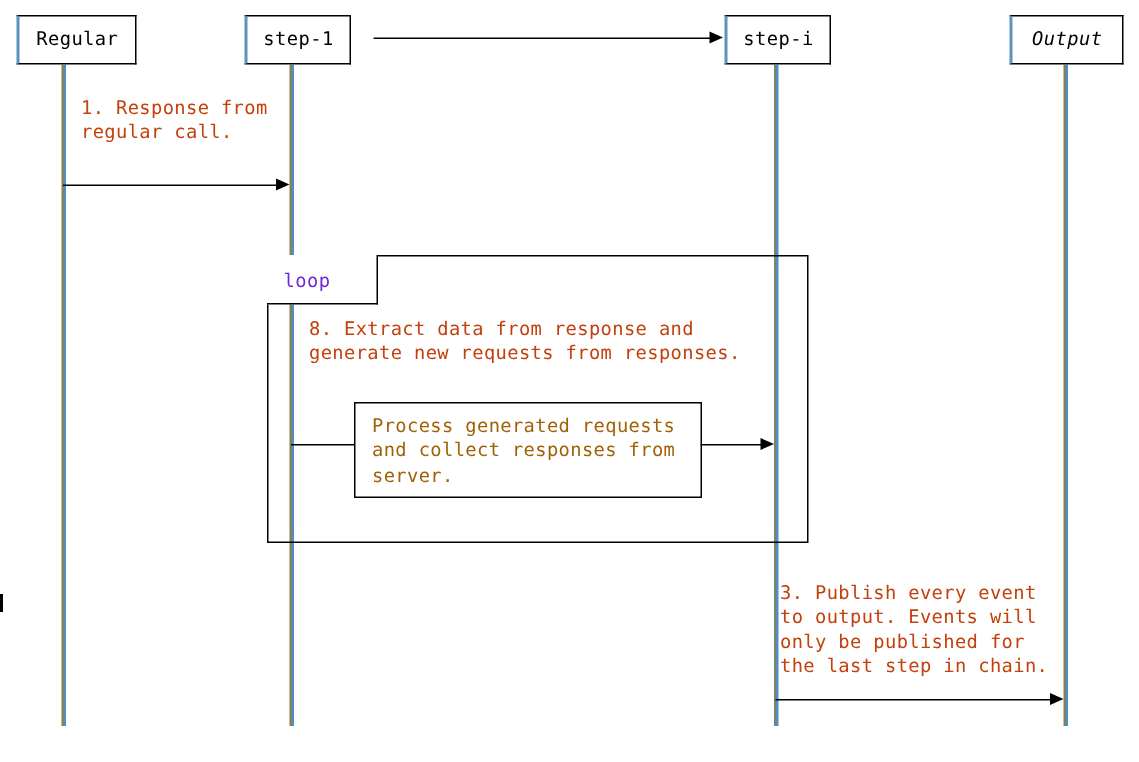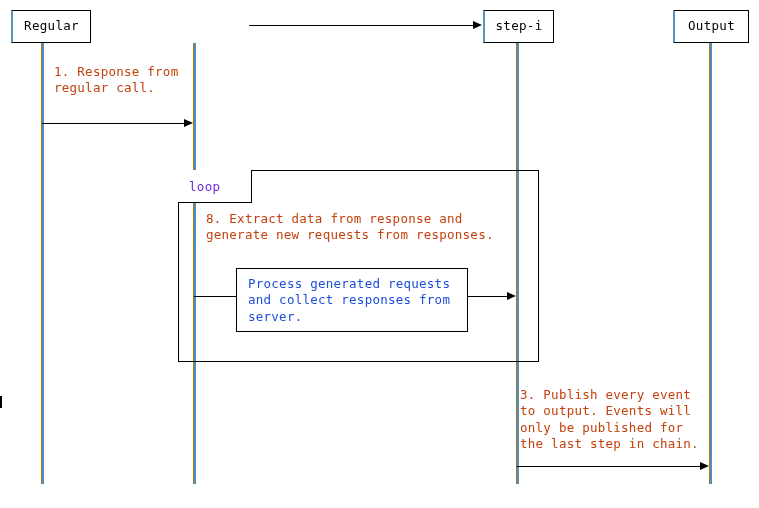--- a/index.html
+++ b/index.html
@@ -79,21 +79,21 @@
 
   
   .label-box {
     position: absolute;
     box-sizing: border-box;
     border: 1px solid #000000;
     background: #ffffff;
     padding: 7px 9px 6px 11px;
     font-size: 12.5px;
     line-height: 16.4px;
-    color: #1d4ed8;
+    color: #a16207;
     letter-spacing: 0.25px;
     white-space: pre;
   }
 
   
   .arrow-line {
     position: absolute;
     height: 1px;
     background: #000000;
   }
@@ -119,26 +119,29 @@
 
   <div class="lifeline" style="left:41px; top:43px; height:441px;"></div>
   <div class="lifeline" style="left:193px; top:43px; height:441px;"></div>
   <div class="lifeline" style="left:516px; top:43px; height:441px;"></div>
   <div class="lifeline" style="left:709px; top:43px; height:441px;"></div>
 
   <div class="participant-box" style="left:11px; top:10px; width:80px; height:33px;">
     <span>Regular</span>
   </div>
 
+  <div class="participant-box" style="left:163px; top:10px; width:71px; height:33px;">
+    <span>step-1</span>
+  </div>
 
   <div class="participant-box" style="left:483px; top:10px; width:71px; height:33px;">
     <span>step-i</span>
   </div>
 
-  <div class="participant-box" style="left:673px; top:10px; width:76px; height:33px;">
+  <div class="participant-box" style="left:673px; top:10px; width:76px; height:33px;font-style:italic;">
     <span>Output</span>
   </div>
 
   <div class="arrow-line" style="left:249px; top:25px; width:225px;"></div>
   <div class="arrow-head" style="left:473px; top:21px;"></div>
 
   <div class="note-text" style="left:54px; top:64px; width:150px;">1. Response from
 regular call.</div>
   <div class="arrow-line" style="left:42px; top:123px; width:143px;"></div>
   <div class="arrow-head" style="left:184px; top:119px;"></div>

